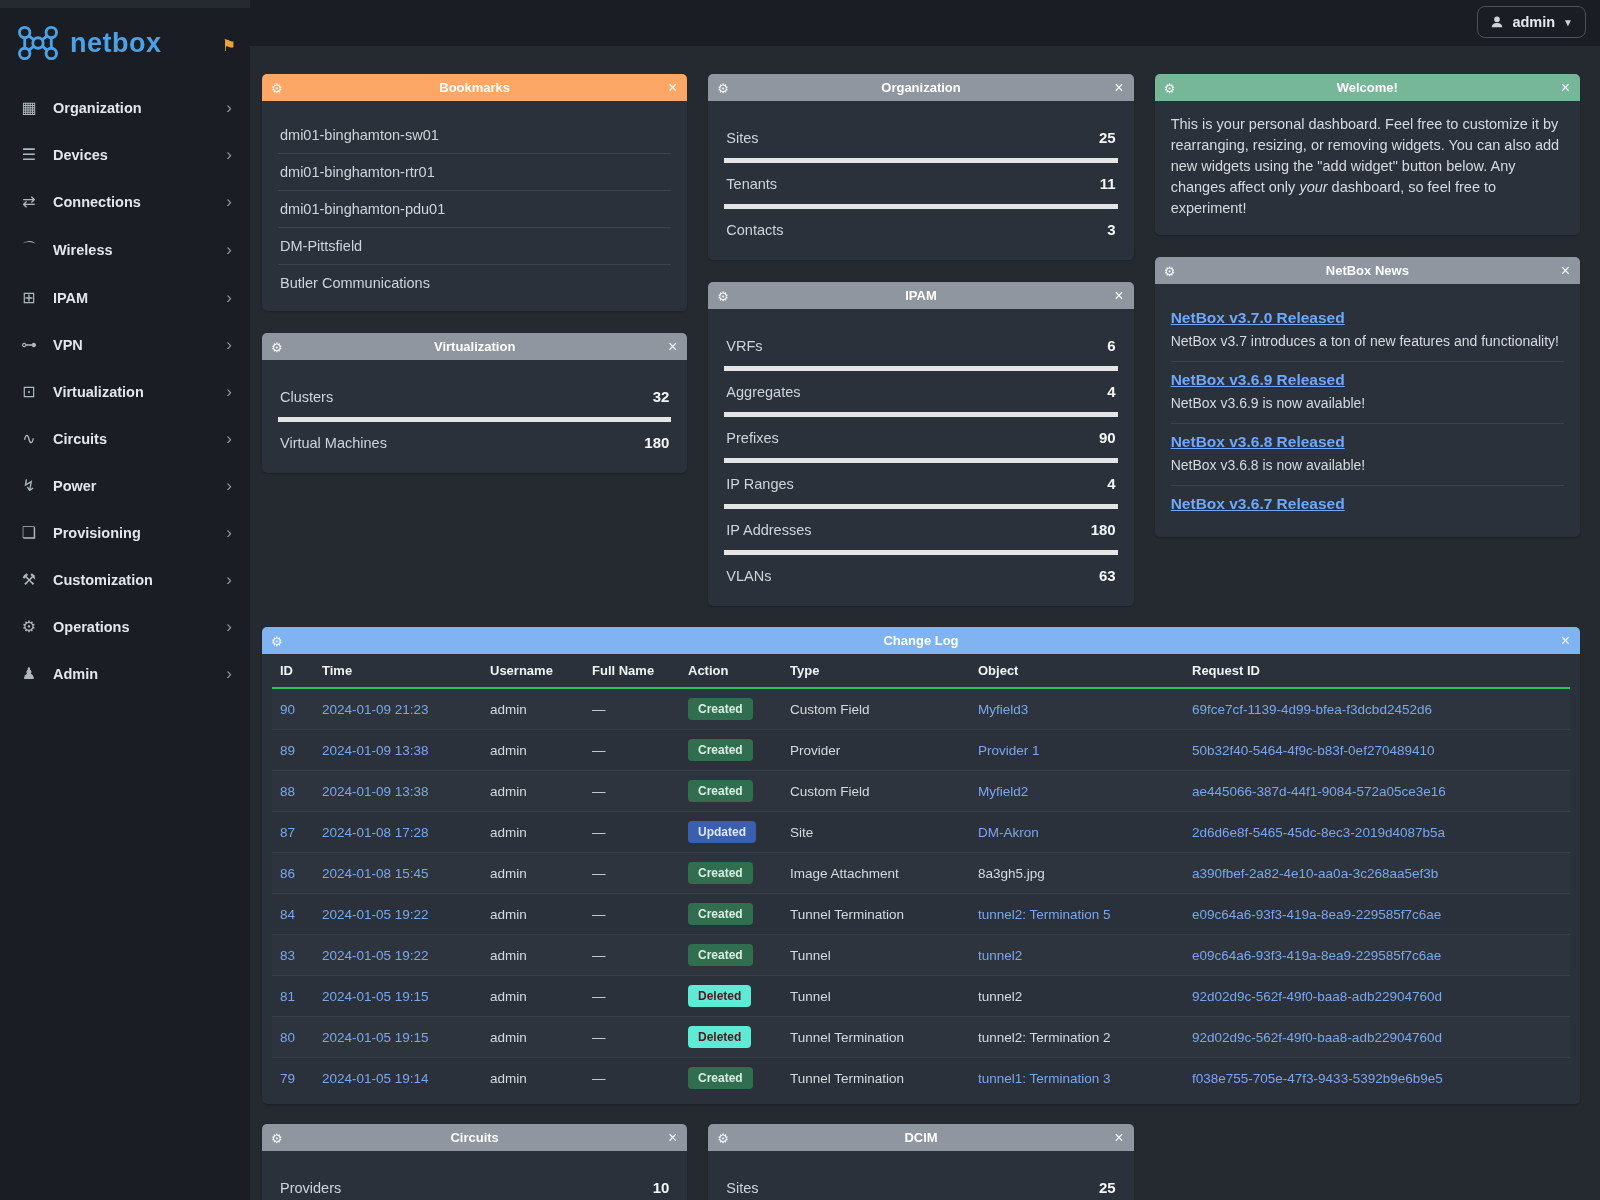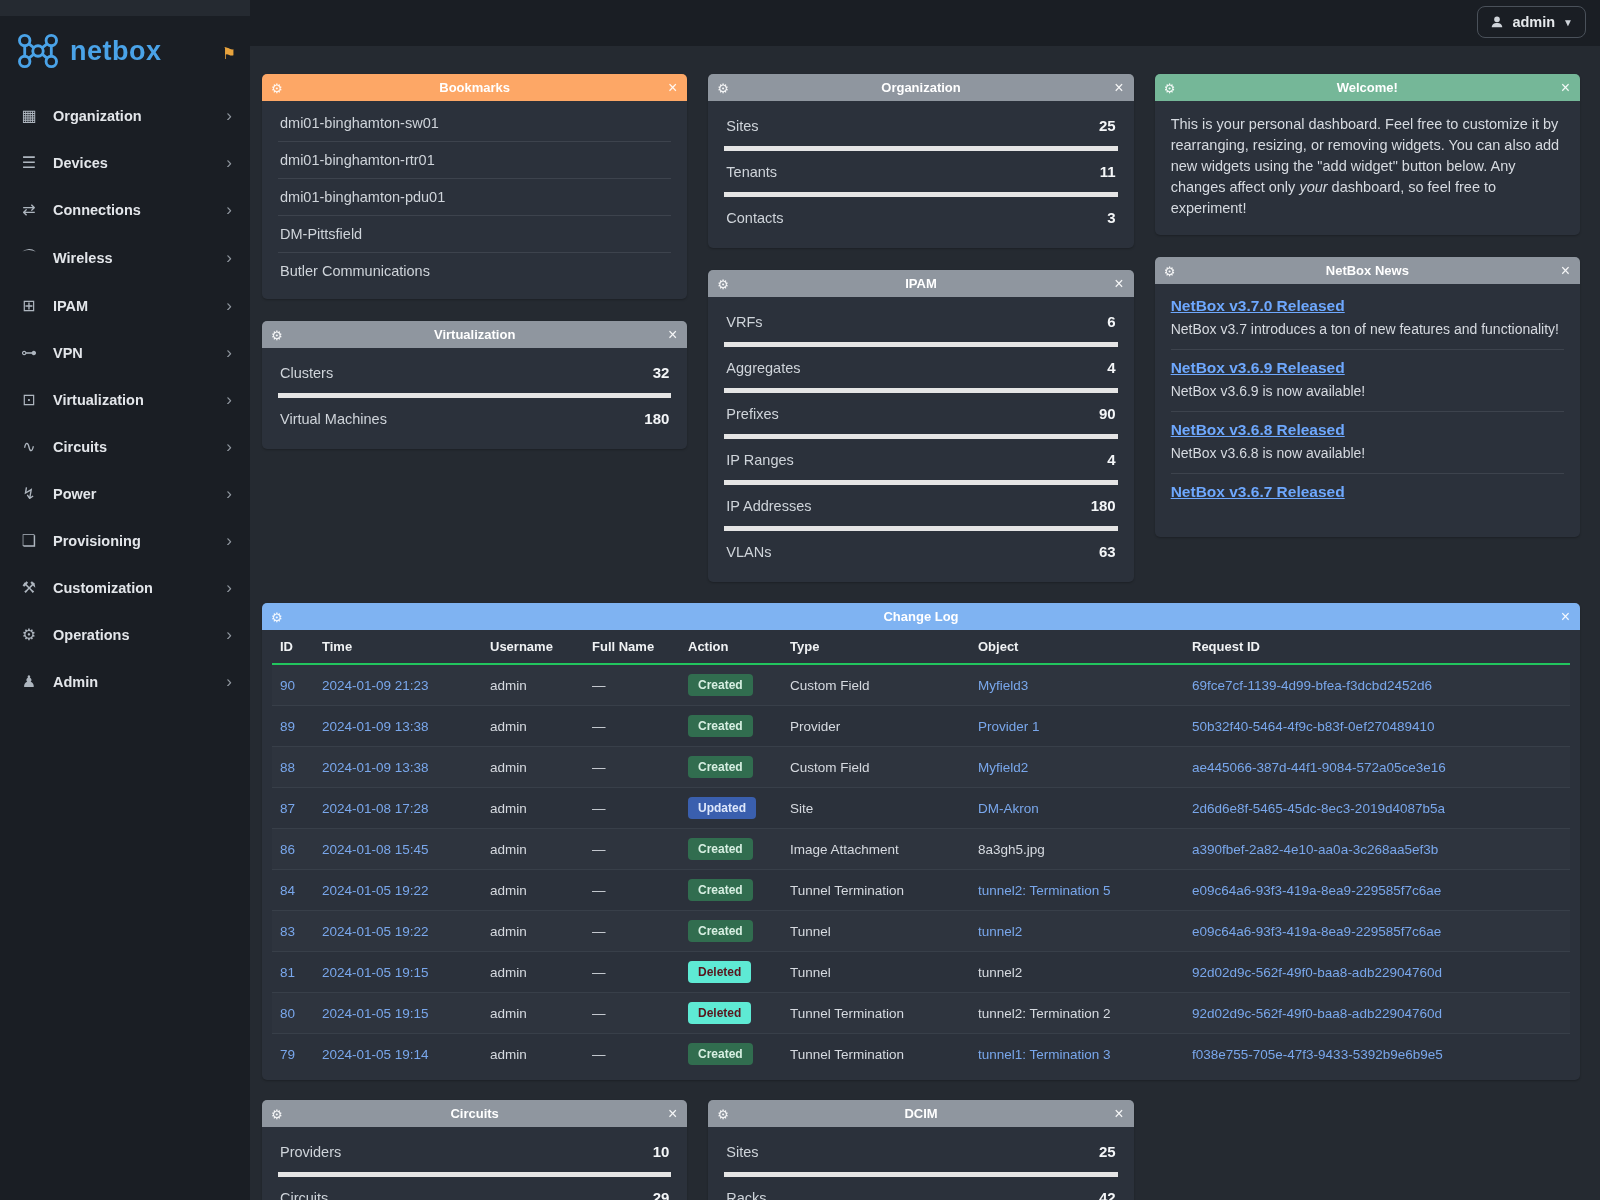--- a/index.html
+++ b/index.html
@@ -4,21 +4,21 @@
 <style>
   * { box-sizing: border-box; margin: 0; padding: 0; }
   html, body {
     width: 1600px; height: 1200px; overflow: hidden;
     background: #252a31;
     font-family: "Liberation Sans", sans-serif;
     color: #d6dae0;
   }
   
   .sidebar {
-    position: fixed; left: 0; top: 16px; bottom: 0; width: 250px;
+    position: fixed; left: 0; top: 8px; bottom: 0; width: 250px;
     background: #1a1e24; z-index: 5;
   }
   .logo-row { display: flex; align-items: center; gap: 10px; padding: 16px 14px 14px 16px; position: relative; cursor: pointer; }
   .logo-text { font-size: 27px; font-weight: bold; color: #4aa3e8; letter-spacing: .5px; }
   .pin-flag { position: absolute; right: 14px; top: 28px; color: #e8a33d; font-size: 16px; cursor: pointer; }
   .nav { padding-top: 8px; }
   .nav-item {
     display: flex; align-items: center; gap: 13px;
     padding: 14px 18px; cursor: pointer;
   }
@@ -59,21 +59,21 @@
   .whdr {
     height: 27px; position: relative; display: flex; align-items: center; justify-content: center;
   }
   .wtitle { font-size: 13px; font-weight: bold; color: #fff; }
   .gear { position: absolute; left: 9px; top: 50%; transform: translateY(-50%); color: rgba(255,255,255,.92); font-size: 13px; cursor: pointer; }
   .wclose { position: absolute; right: 10px; top: 50%; transform: translateY(-50%); color: rgba(255,255,255,.92); font-size: 16px; line-height: 1; cursor: pointer; }
   .hdr-orange { background: #fda766; }
   .hdr-gray   { background: #8f969f; }
   .hdr-green  { background: #75b798; }
   .hdr-blue   { background: #7fb3f2; }
-  .wbody { padding: 4px 16px 10px 16px; }
+  .wbody { padding: 16px 16px 10px 16px; }
   
   .bookmark-row {
     padding: 10px 2px; font-size: 14.5px; color: #cfd4da;
     border-bottom: 1px solid #3d434d; cursor: pointer;
   }
   .bookmark-row:last-child { border-bottom: none; }
   .stat-row {
     display: flex; align-items: center; justify-content: space-between;
     padding: 12px 2px; border-bottom: 5px solid #e5e5e5;
   }

